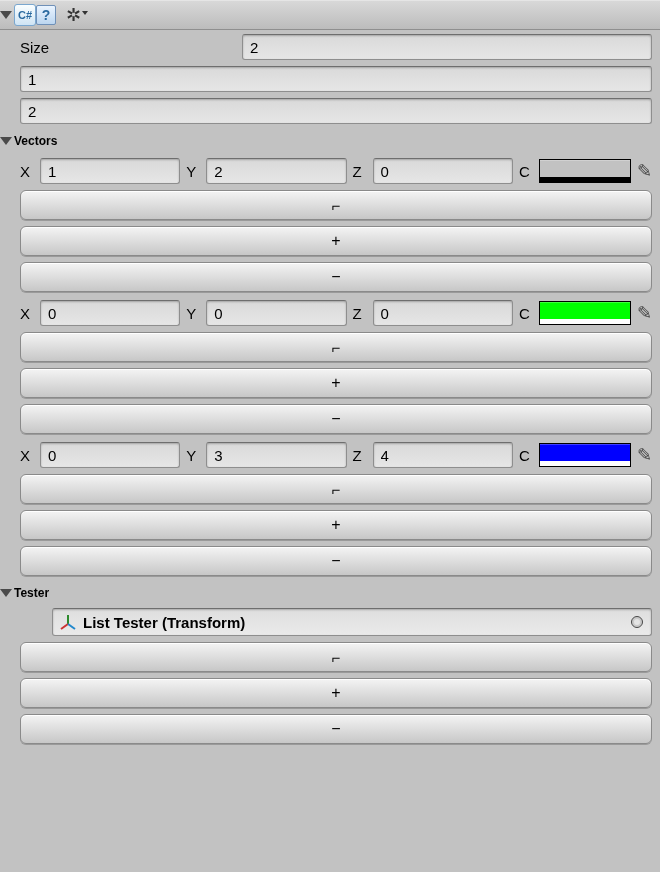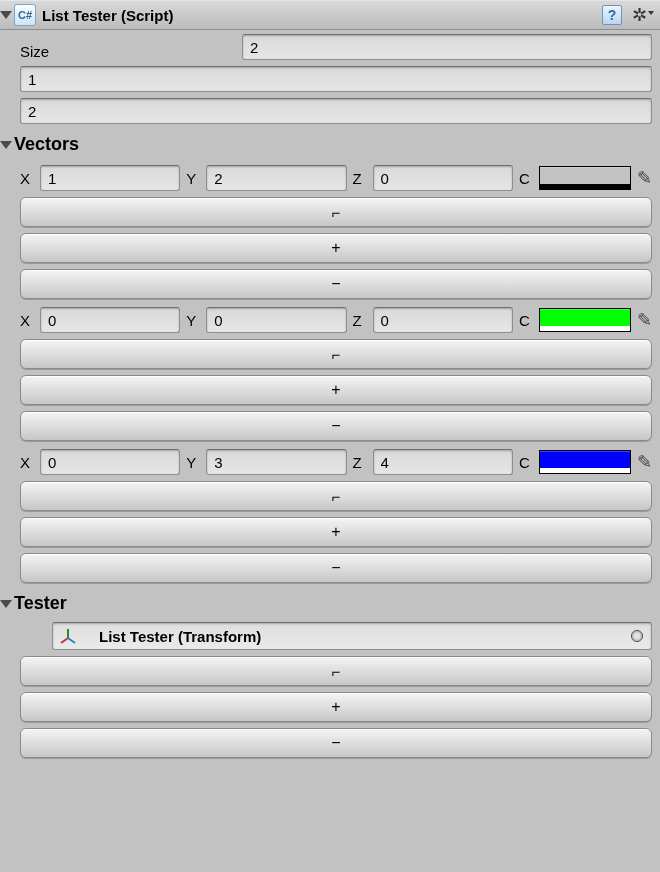--- a/index.html
+++ b/index.html
@@ -52,27 +52,27 @@
   .inset-field{
     background:linear-gradient(#d9d9d9,#e6e6e6);
     border:1px solid #8e8e8e;border-top-color:#6e6e6e;
     border-radius:3px;height:26px;
     box-shadow:inset 0 1px 2px rgba(0,0,0,.25);
     padding:0 7px;display:flex;align-items:center;font-size:15px;color:#000;
   }
   input.num{all:unset;width:100%;height:100%;font:inherit;color:#000}
 
   .row{display:flex;align-items:center;padding:0 8px 0 20px;margin-top:6px}
-  .size-row{display:flex;align-items:flex-end;padding:0 8px 0 20px;margin-top:4px}
+  .size-row{display:flex;align-items:center;padding:0 8px 0 20px;margin-top:4px}
   .size-label{width:222px}
   .size-field{flex:1}
 
   .section-head{
     display:flex;align-items:center;
-    font-weight:bold;font-size:18px;
+    font-weight:bold;font-size:12px;
     padding:2px 6px 2px 2px;margin-top:8px;
   }
 
   .vec-row{
     display:flex;align-items:center;gap:6px;
     padding:0 8px 0 20px;margin-top:8px;
   }
   .axis-label{font-size:15px;min-width:14px;text-align:left}
   .vec-row .inset-field{flex:1}
   .color-label{min-width:14px}
@@ -92,38 +92,36 @@
     font-size:16px;color:#000;
   }
 
   .obj-field{
     margin:6px 8px 0 52px;height:28px;border-radius:3px;
     background:linear-gradient(#dedede,#eaeaea);
     border:1px solid #8e8e8e;border-top-color:#6e6e6e;
     box-shadow:inset 0 1px 2px rgba(0,0,0,.25);
     display:flex;align-items:center;padding:0 6px;font-weight:bold;
     position:relative;
-    gap:16px;
   }
   .transform-icon{margin-right:6px;position:relative}
   .transform-icon svg{display:block}
   .picker-dot{
     position:absolute;right:8px;top:50%;transform:translateY(-50%);
     width:12px;height:12px;border:1px solid #444;border-radius:50%;
     box-shadow:inset 0 0 0 2px #c9c9c9;
   }
   .arrow-corner{font-size:15px}
 </style>
 </head>
 <body>
 
 <div class="hdr">
   <span class="fold down"></span>
   <span class="script-icon">C#</span>
-  <span class="hdr-title">List Tester (Script)</span>
   <span class="hdr-right">
     <span class="help-icon">?</span>
     <span class="gear-icon">✲<span class="gear-drop"></span></span>
   </span>
 </div>
 
 <div class="size-row">
   <span class="size-label">Size</span>
   <span class="inset-field size-field">
     <input class="num" value="2" style="">

